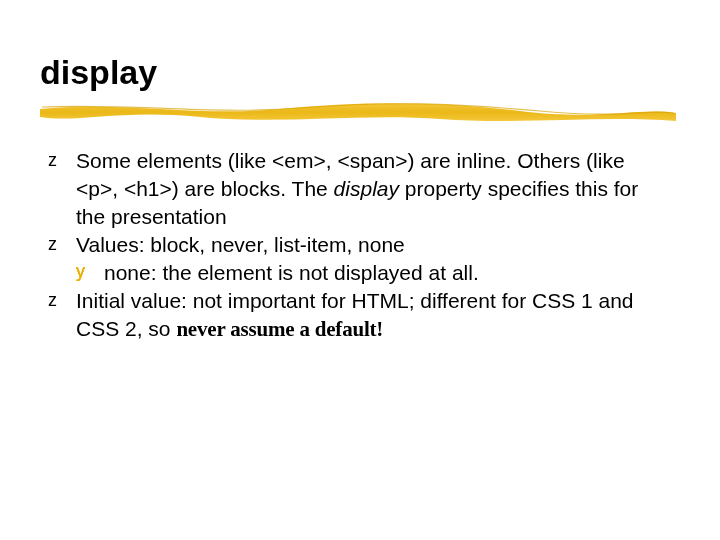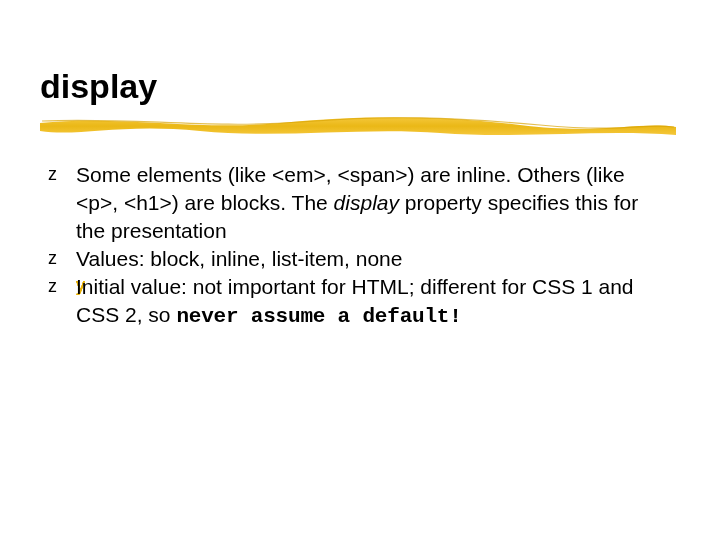--- a/index.html
+++ b/index.html
@@ -9,21 +9,21 @@
     height: 540px;
     background: #ffffff;
     font-family: Arial, Helvetica, sans-serif;
     color: #000;
   }
   .slide {
     position: relative;
     width: 720px;
     height: 540px;
     box-sizing: border-box;
-    padding: 68px 48px 0 40px;
+    padding: 54px 48px 0 40px;
   }
   .title {
     font-family: "Arial Black", Arial, Helvetica, sans-serif;
     font-weight: 900;
     font-size: 34px;
     line-height: 1.1;
     margin: 0 0 6px 0;
   }
   .underline {
     position: relative;
@@ -60,21 +60,21 @@
   .sub .marker {
     position: absolute;
     left: 36px;
     top: 3px;
     font-family: "Wingdings", "Zapf Dingbats", Arial, sans-serif;
     font-size: 18px;
     color: #eab308;
     line-height: 1;
   }
   .em { font-style: italic; }
-  .strong { font-weight: 900; font-family: Liberation Mono, monospace; letter-spacing: -0.2px;}
+  .strong { font-weight: 900; font-family: Liberation Serif, serif; letter-spacing: -0.2px;}
 </style>
 </head>
 <body>
 
 <div class="slide">
   <h1 class="title">display</h1>
   <div class="underline">
     <svg width="640" height="30" viewBox="0 0 640 30">
       <defs>
         <linearGradient id="brush" x1="0" y1="0" x2="0" y2="1">
@@ -83,20 +83,20 @@
           <stop offset="1" stop-color="#f4c430"></stop>
         </linearGradient>
       </defs>
       <path d="M0 12 C 80 4, 160 20, 240 12 S 400 4, 480 14 S 600 10, 636 16 L 636 24 C 560 18, 480 28, 400 22 S 240 28, 160 20 S 40 26, 0 20 Z" fill="url(#brush)" opacity="0.95"></path>
       <path d="M2 10 C 90 6, 170 18, 260 11 S 410 6, 500 14 S 600 12, 634 16" stroke="#d9a406" stroke-width="1.2" fill="none" opacity="0.7"></path>
     </svg>
   </div>
 
   <div class="body" id="body">
       <div class="bullet"><span class="marker">z</span><span><span>Some elements (like &lt;em&gt;, &lt;span&gt;) are inline. Others (like &lt;p&gt;, &lt;h1&gt;) are blocks. The </span><span class="em">display</span><span> property specifies this for the presentation</span></span></div>
-      <div class="bullet"><span class="marker">z</span><span><span>Values: block, inline, list-item, none</span></span></div>
+      <div class="bullet"><span class="marker">z</span><span><span>Values: block, never, list-item, none</span></span></div>
       <div class="sub"><span class="marker">y</span></div>
       <div class="sub"><span class="marker">y</span></div>
       <div class="sub"><span class="marker">y</span></div>
-      <div class="sub"><span class="marker">y</span></div>
+      <div class="sub"><span class="marker">y</span><span><span>none: the element is not displayed at all.</span></span></div>
       <div class="bullet"><span class="marker">z</span><span><span>Initial value: not important for HTML; different for CSS 1 and CSS 2, so </span><span class="strong">never assume a default!</span></span></div>
     </div>
 </div>
 
 </body></html>

